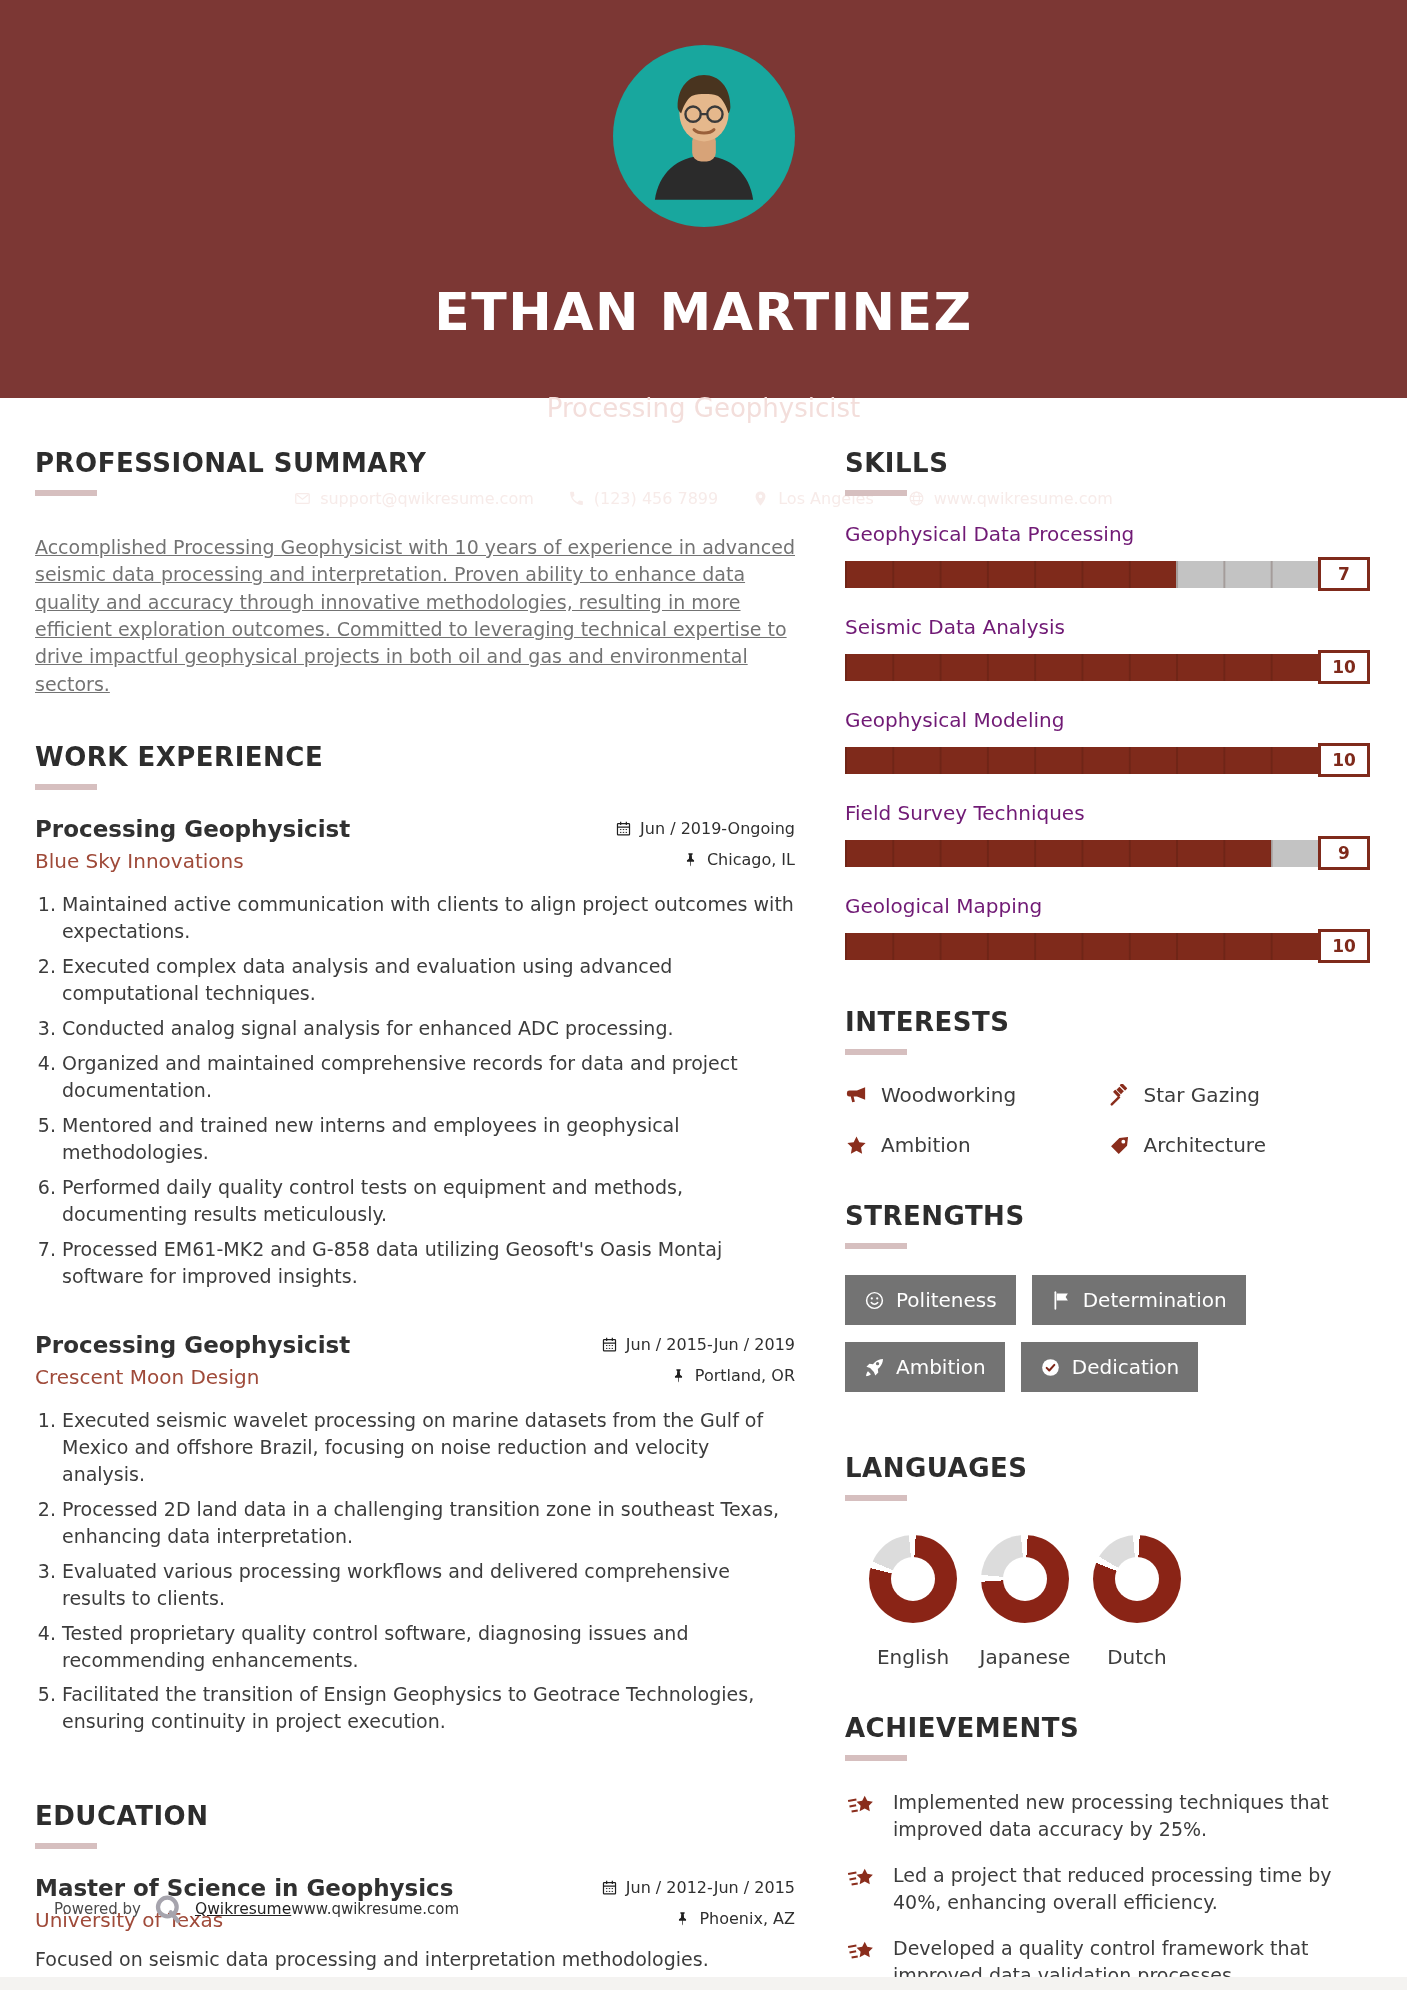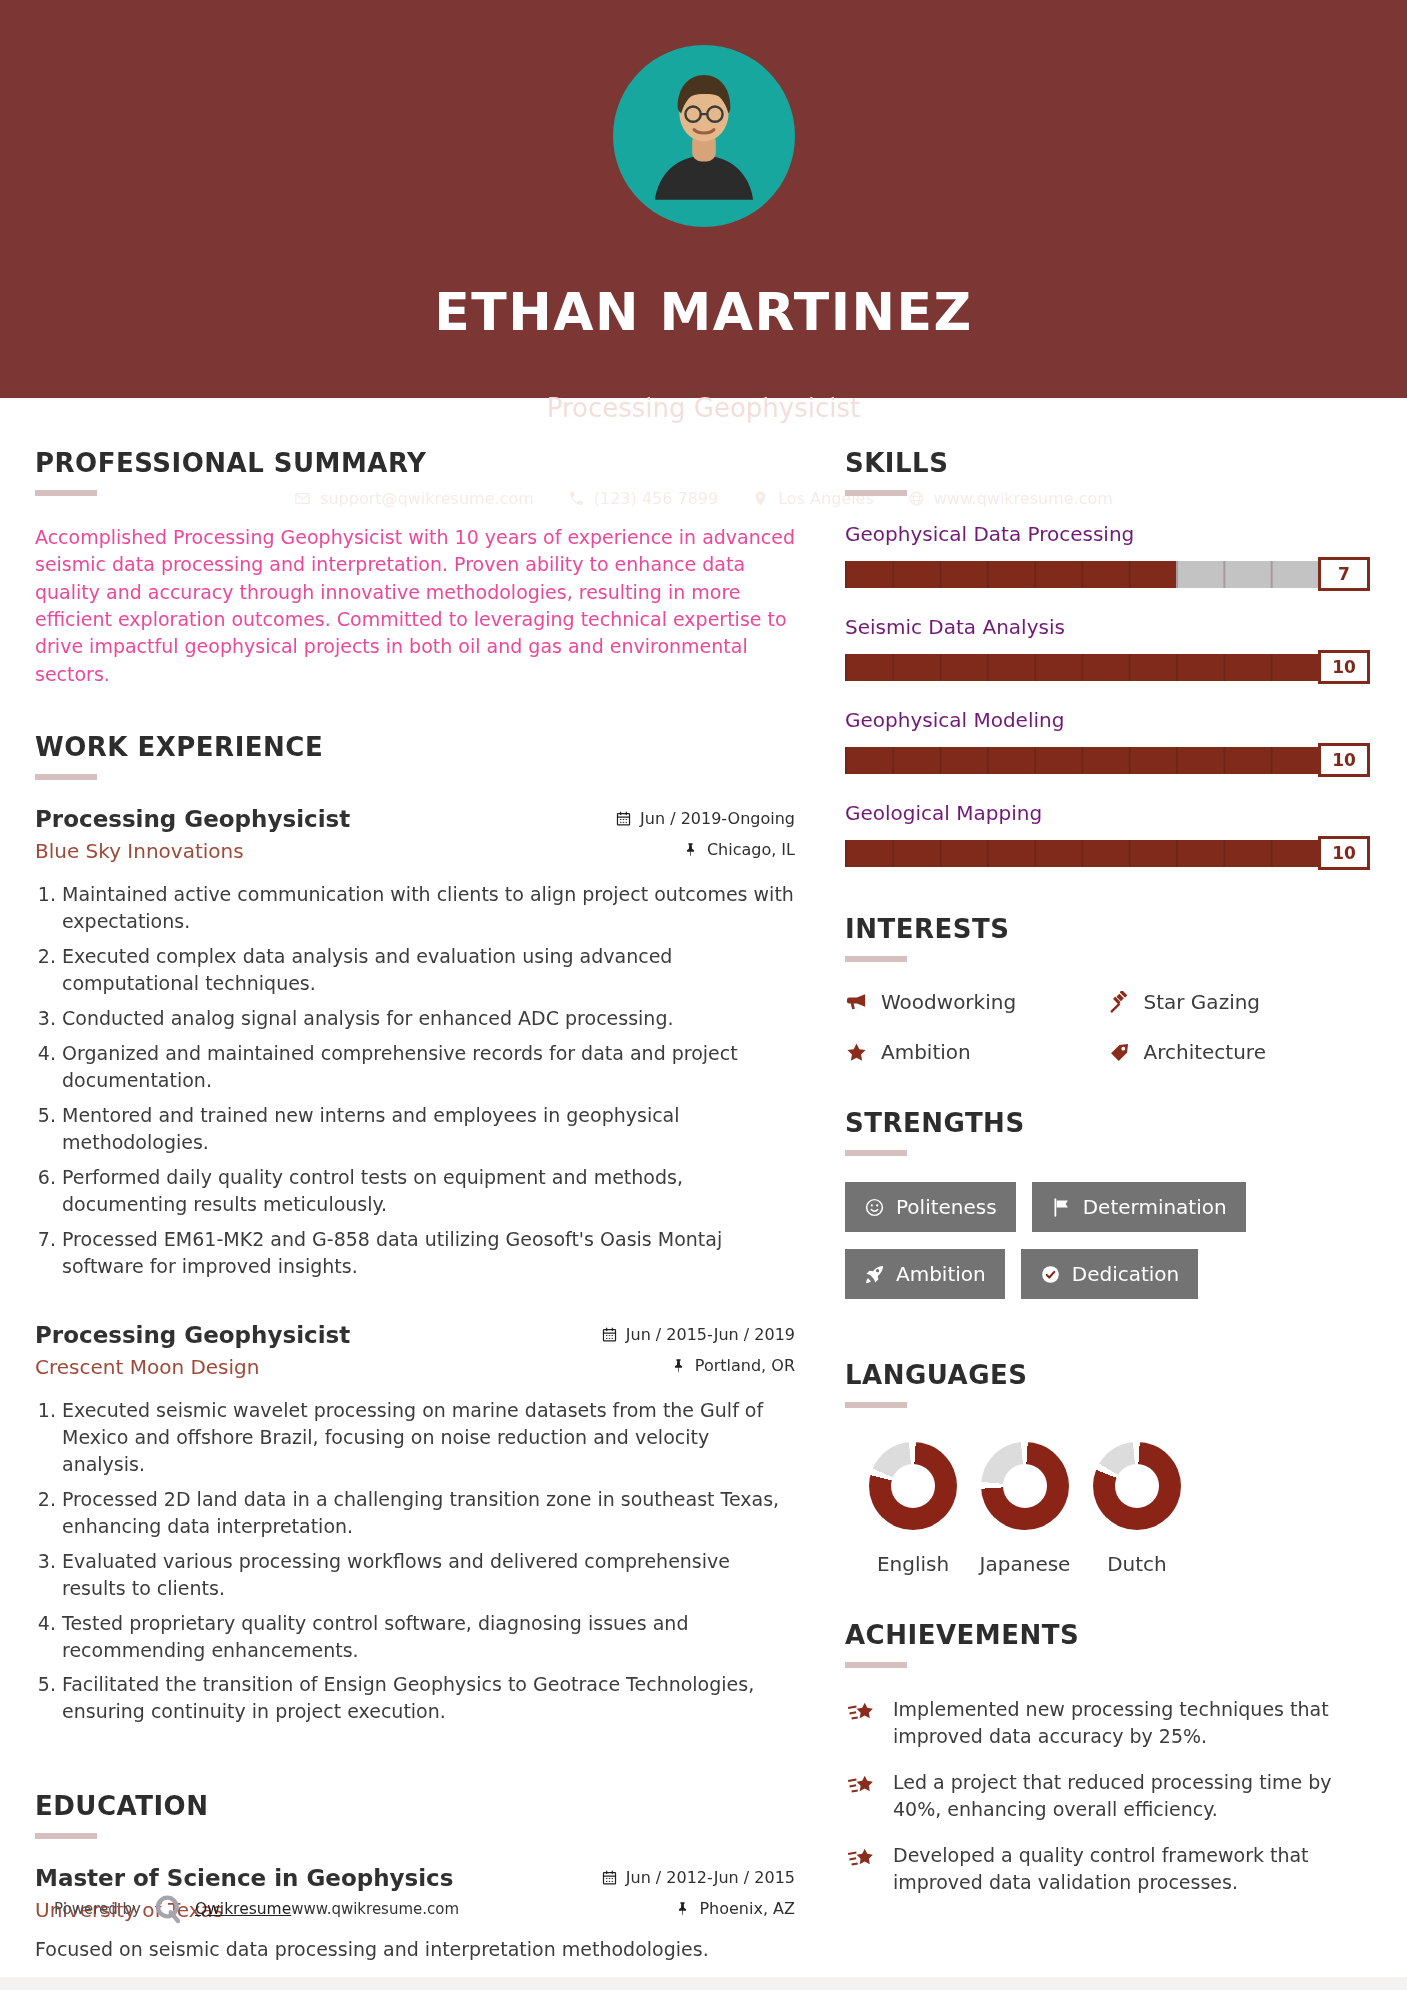--- a/index.html
+++ b/index.html
@@ -21,21 +21,21 @@
   .contact-item .icon svg { width:17px; height:17px; color:#f7ebe9; }
 
   
   .main { display:grid; grid-template-columns:760px 525px; column-gap:50px; padding:50px 37px 0 35px; }
 
   h2.sec { font-size:26px; font-weight:700; letter-spacing:.5px; color:#2d2d2d; margin:0; }
   .rule { width:62px; height:6px; background:#d6bfbf; margin-top:12px; }
 
   .section { margin-bottom:44px; }
 
-  .summary-text { margin:28px 0 0; font-size:19px; line-height:1.44; color:#ec4899; }
+  .summary-text { margin:38px 0 0; font-size:19px; line-height:1.44; color:#737373;text-decoration:underline; }
 
   
   .job { margin-top:26px; }
   .job + .job { margin-top:42px; }
   .row { display:flex; justify-content:space-between; align-items:baseline; }
   .job-title { font-size:23px; font-weight:700; color:#313131; }
   .company { font-size:20px; color:#9f4a39; margin-top:7px; }
   .meta { display:flex; align-items:center; gap:8px; font-size:16px; color:#2f2f2f; white-space:nowrap; }
   .meta .icon svg { width:17px; height:17px; color:#1f1f1f; display:block; }
   .bullets { margin:18px 0 0; padding-left:27px; }
@@ -302,20 +302,29 @@
           <div class="skill">
             <div class="skill-label">Geophysical Modeling</div>
             <div class="skill-bar">
               <div class="skill-track">
                 <div class="skill-fill" style="width: 100%;"></div>
               </div>
               <div class="skill-score">10</div>
             </div>
           </div>
           <div class="skill">
+            <div class="skill-label">Field Survey Techniques</div>
+            <div class="skill-bar">
+              <div class="skill-track">
+                <div class="skill-fill" style="width: 90%;"></div>
+              </div>
+              <div class="skill-score">9</div>
+            </div>
+          </div>
+          <div class="skill">
             <div class="skill-label">Geological Mapping</div>
             <div class="skill-bar">
               <div class="skill-track">
                 <div class="skill-fill" style="width: 100%;"></div>
               </div>
               <div class="skill-score">10</div>
             </div>
           </div>
         </div>
     </div>

